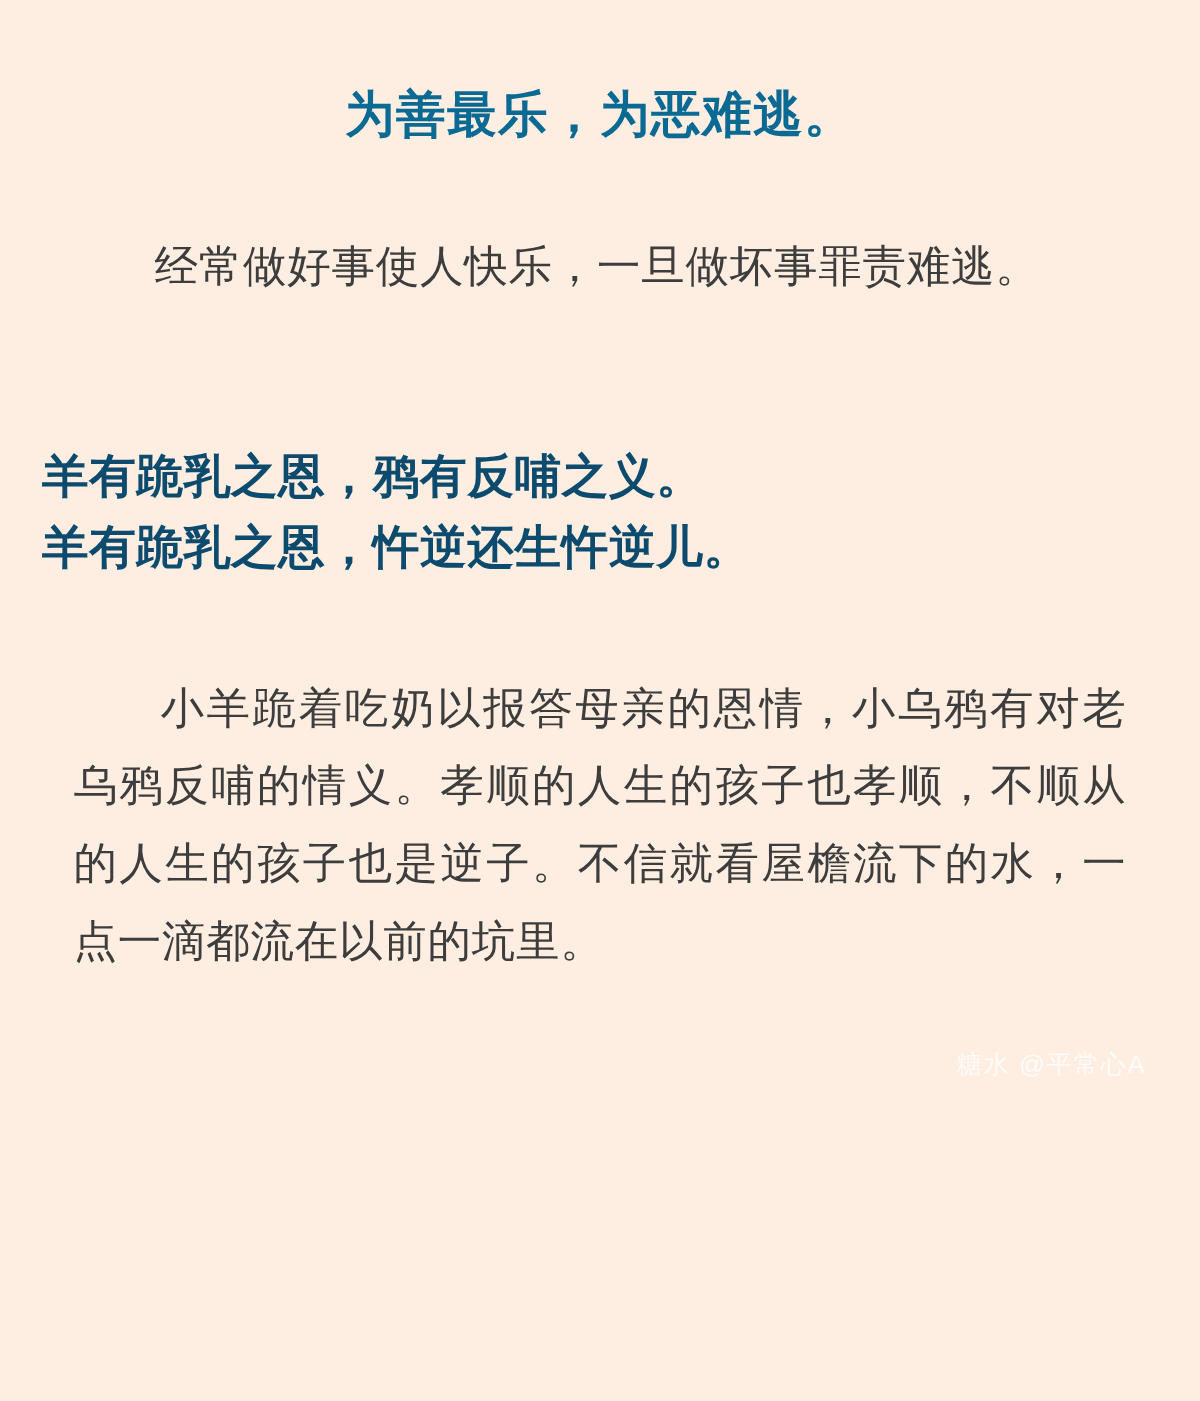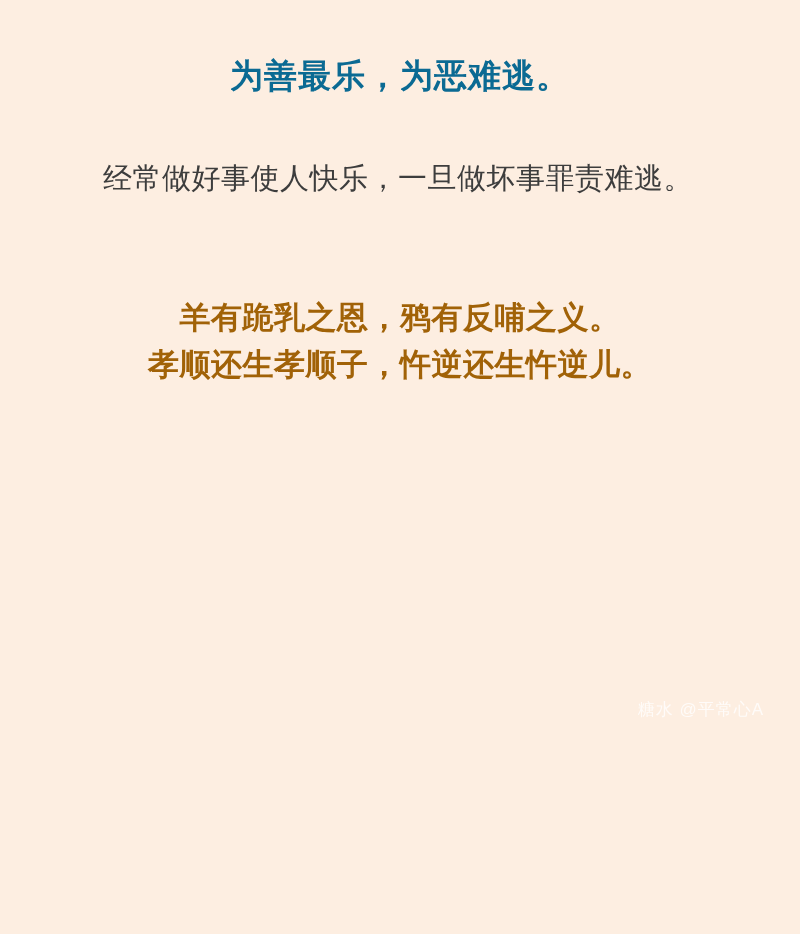--- a/index.html
+++ b/index.html
@@ -40,24 +40,23 @@
     margin: 17px;
     text-align: justify;
   }
   .indent {
     text-indent: 2em;
   }
   .para-1 {
     margin-top: 55px;
   }
   .verse {
-    color: #a16207;
+    color: #0c4a6e;
     font-weight: bold;
     font-size: 31px;
-    text-align: center;
     line-height: 1.52;
     letter-spacing: 0.5px;
     margin: 0;
     padding-top: 72px;
   }
   .verse-line {
     display: block;
     white-space: nowrap;
   }
   .para-2 {
@@ -78,19 +77,20 @@
 <body>
 
 <div class="page">
 
   <h1 class="heading">为善最乐，为恶难逃。</h1>
 
   <p class="body-text indent para-1">经常做好事使人快乐，一旦做坏事罪责难逃。</p>
 
   <div class="verse">
     <span class="verse-line">羊有跪乳之恩，鸦有反哺之义。</span>
-    <span class="verse-line">孝顺还生孝顺子，忤逆还生忤逆儿。</span>
+    <span class="verse-line">羊有跪乳之恩，忤逆还生忤逆儿。</span>
   </div>
 
+  <p class="body-text indent para-2">小羊跪着吃奶以报答母亲的恩情，小乌鸦有对老乌鸦反哺的情义。孝顺的人生的孩子也孝顺，不顺从的人生的孩子也是逆子。不信就看屋檐流下的水，一点一滴都流在以前的坑里。</p>
 
   <div class="watermark">糖水 @平常心A</div>
 
 </div>
 
 </body></html>

